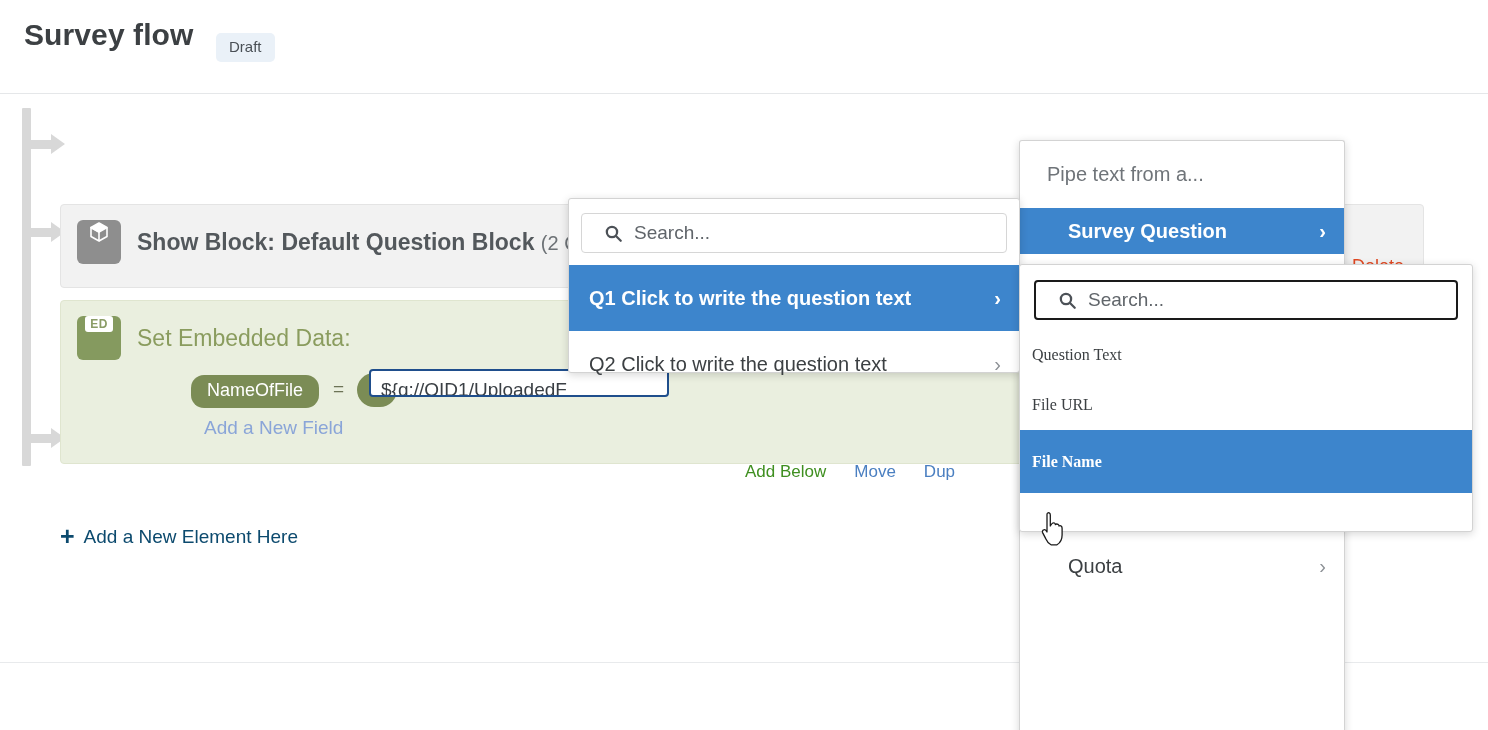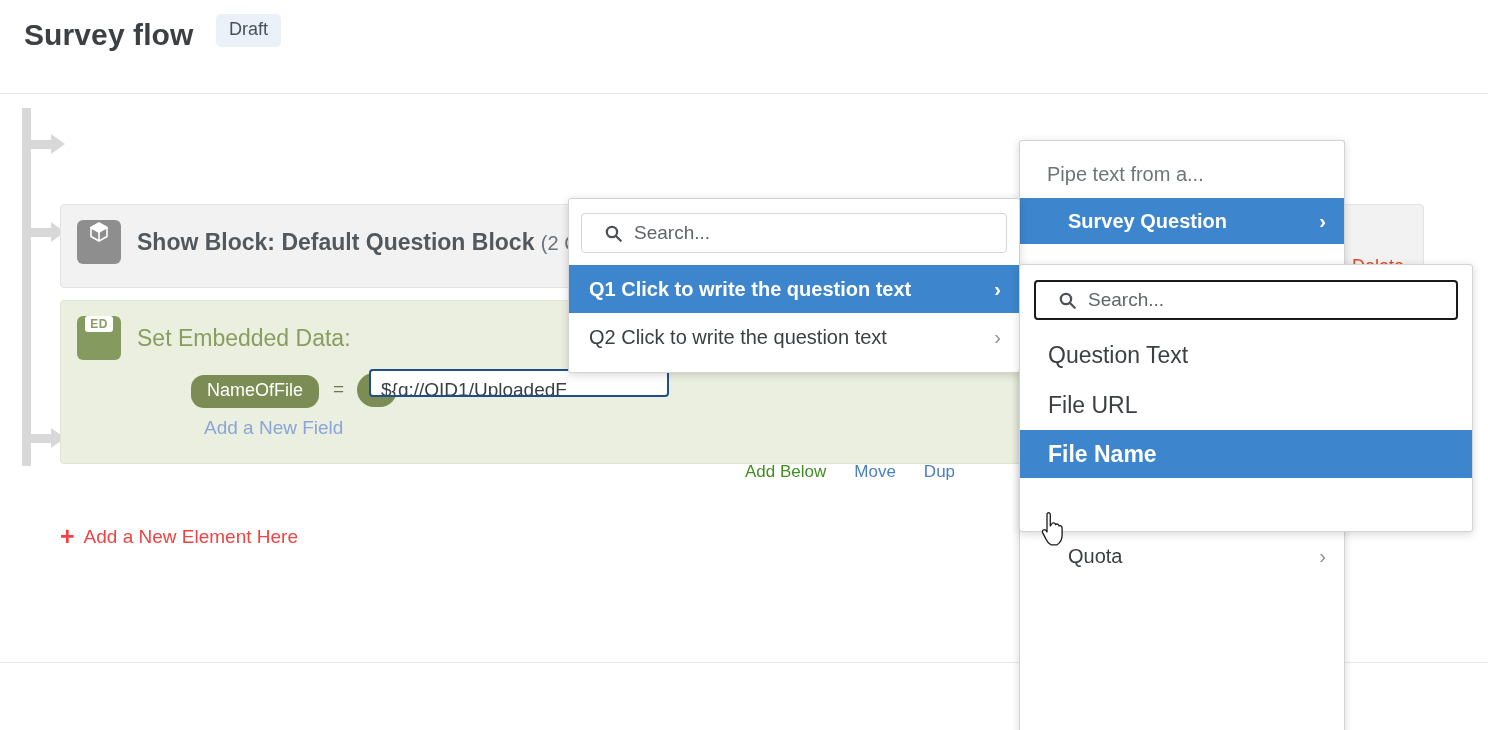--- a/index.html
+++ b/index.html
@@ -17,23 +17,23 @@
     position:absolute;left:0;top:0;width:1488px;height:94px;
     background:#ffffff;
     border-bottom:1px solid #e5e7e9;
     box-sizing:border-box;
   }
   #page-title{
     position:absolute;left:24px;top:18px;
     font-size:30px;font-weight:700;color:#3c4043;letter-spacing:.1px;
   }
   #status-badge{
-    position:absolute;left:216px;top:14px;
+    position:absolute;left:216px;top:33px;
     background:#eaf1f8;color:#4a5056;
-    font-size:18px;border-radius:5px;
+    font-size:15px;border-radius:5px;
     padding:5px 13px 7px 13px;
   }
 
   
   #flow-canvas{
     position:absolute;left:0;top:94px;width:1488px;height:569px;
     background:#ffffff;
     border-bottom:1px solid #e8eaec;
     box-sizing:border-box;
   }
@@ -127,21 +127,21 @@
   .lnk-blue{color:#4a7fc1;}
 
   #block-delete{
     position:absolute;left:1352px;top:162px;
     color:#e04822;font-size:18px;cursor:pointer;
   }
 
   
   #add-element-row{
     position:absolute;left:60px;top:428px;
-    font-size:19px;color:#ef4444;white-space:nowrap;cursor:pointer;
+    font-size:19px;color:#0c4a6e;white-space:nowrap;cursor:pointer;
   }
   #add-element-row .plus{
     font-size:25px;font-weight:700;margin-right:9px;vertical-align:-2px;
   }
 
   
   .popover{
     position:absolute;background:#ffffff;
     border:1px solid #d3d3d3;border-radius:3px;
     box-shadow:0 2px 8px rgba(0,0,0,.16);
@@ -170,44 +170,44 @@
   .search-box.focused{border:2px solid #1a1a1a;}
   .search-box .sicon{
     width:19px;height:19px;margin-right:11px;flex:0 0 auto;display:block;
   }
   .search-box .sph{font-size:19px;color:#60656a;}
 
   
   #popover-questions{
     left:568px;top:198px;width:452px;height:175px;
   }
-  #popover-questions .menu-item{height:48px;font-size:20px;}
+  #popover-questions .menu-item{height:66px;font-size:20px;}
 
   
   #popover-pipe{
     left:1019px;top:140px;width:326px;height:600px;
     border-bottom:none;
   }
   #pipe-placeholder{
-    font-size:20px;color:#6f7479;padding:22px 0 12px 27px;
+    font-size:20px;color:#6f7479;padding:22px 0 22px 27px;
   }
   #popover-pipe .menu-item{
     height:52px;padding-left:48px;font-size:20px;
   }
   #popover-pipe .menu-item.selected{
     padding-left:48px;height:46px;
   }
 
   
   #popover-fields{
     left:1019px;top:264px;width:454px;height:268px;
   }
   #popover-fields .search-wrap{padding:15px 14px 10px 14px;}
-  #popover-fields .menu-item{height:50px;padding-left:28px;font-size:23px;}
-  #popover-fields .menu-item.selected{height:48px;}
+  #popover-fields .menu-item{height:50px;padding-left:12px;font-size:16px;font-family:Liberation Serif, serif;}
+  #popover-fields .menu-item.selected{height:63px;}
 
   
   #cursor{
     position:absolute;left:1040px;top:512px;width:26px;height:34px;
     pointer-events:none;
   }
 </style>
 </head>
 <body>
 

